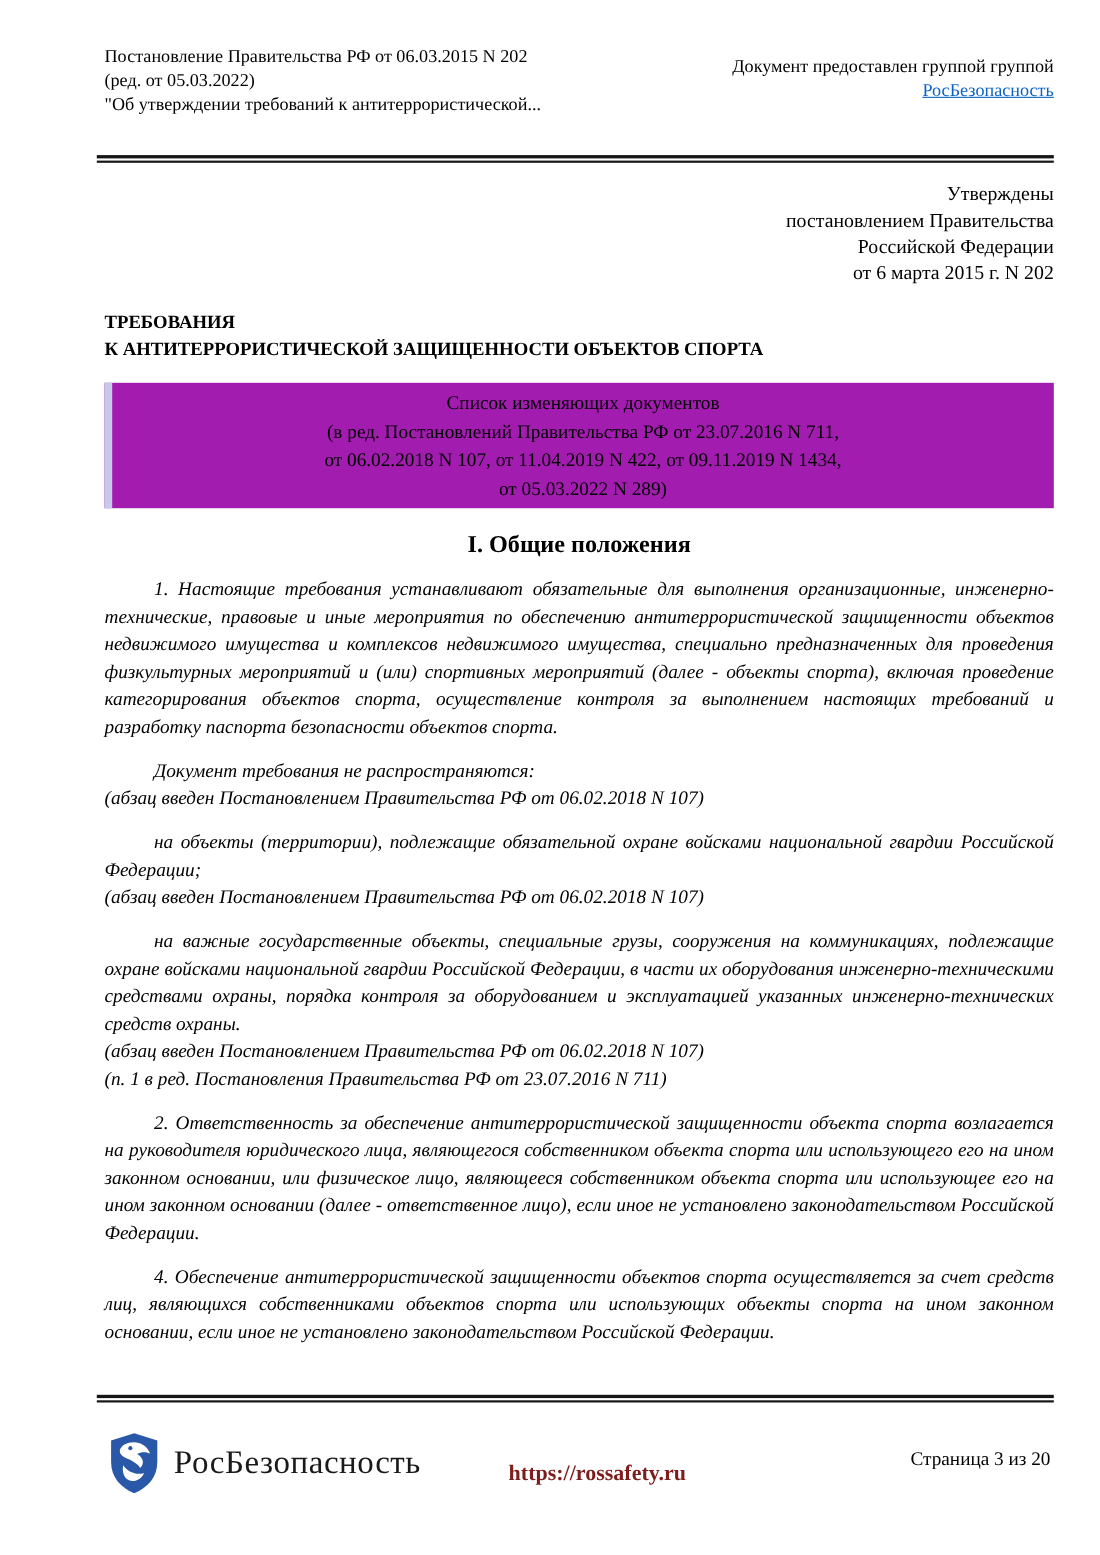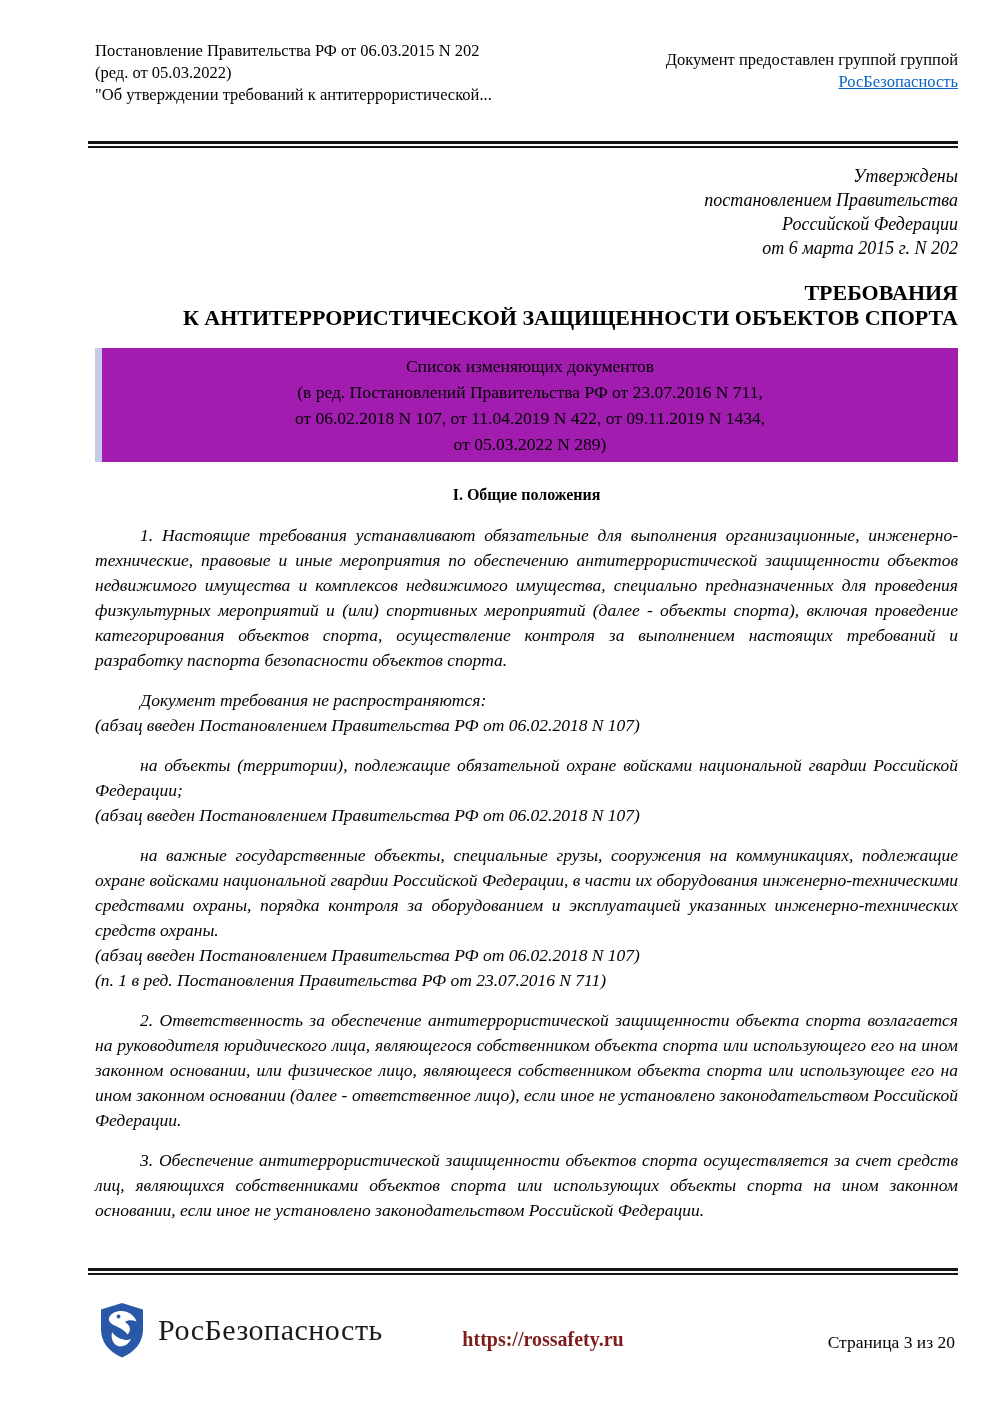--- a/index.html
+++ b/index.html
@@ -24,47 +24,47 @@
   .rule { position:absolute; left:88px; width:870px; height:2px;
           border-top:3px solid #161616; border-bottom:2px solid #161616;
           box-sizing:content-box; }
   .rule-top { top:141px; }
   .rule-bottom { top:1268px; }
 
   
   .doc { position:absolute; top:164px; left:95px; width:863px;
          font-size:17.5px; line-height:25px; }
 
-  .approval { font-size:18px; line-height:24px; text-align:right;font-style:italic; }
+  .approval { font-size:18px; line-height:24px; text-align:right; }
 
-  .title { margin-top:20px; font-size:22px; font-weight:bold;
-           text-align:right; line-height:25px; }
+  .title { margin-top:20px; font-size:17px; font-weight:bold;
+           text-align:left; line-height:25px; }
 
   .amendbox { margin-top:18px; background:#a21caf;
               border-left:7px solid #c6cae9;
               padding:5px 10px; text-align:center; line-height:26px; }
 
-  .sec-heading { margin-top:20px; font-weight:bold; font-size:16px;
+  .sec-heading { margin-top:20px; font-weight:bold; font-size:22px;
                  text-align:center; line-height:26px; }
 
   .blk { margin:0;font-style:italic; }
   .blk-para { text-align:justify; text-indent:45px; }
   .blk-note { text-align:left; text-indent:0; }
   .sp { margin-top:15px; }
 
   
   .footer { position:absolute; left:0; top:1290px; width:1000px; height:110px; }
   .brand { position:absolute; left:98px; top:12px;
            display:flex; align-items:center; }
   .brand-icon { width:48px; height:56px; display:block; }
   .brand-name { font-size:30px; color:#1a1a1a; margin-left:12px; letter-spacing:0.5px; }
   .site-url { position:absolute; left:543px; top:38px; transform:translateX(-50%);
               font-size:20px; font-weight:bold; color:#7f1d1d;
               text-decoration:none; cursor:pointer; white-space:nowrap; }
-  .page-num { position:absolute; right:45px; top:42px; font-size:17.5px; }
+  .page-num { position:absolute; right:45px; top:26px; font-size:17.5px; }
 </style>
 </head>
 <body>
 
 <div class="page">
 
   <div class="hdr">
     <div class="hdr-left">
       <div>Постановление Правительства РФ от 06.03.2015 N 202</div>
       <div>(ред. от 05.03.2022)</div>
@@ -103,21 +103,21 @@
 
     <p class="blk blk-para sp">1. Настоящие требования устанавливают обязательные для выполнения организационные, инженерно-технические, правовые и иные мероприятия по обеспечению антитеррористической защищенности объектов недвижимого имущества и комплексов недвижимого имущества, специально предназначенных для проведения физкультурных мероприятий и (или) спортивных мероприятий (далее - объекты спорта), включая проведение категорирования объектов спорта, осуществление контроля за выполнением настоящих требований и разработку паспорта безопасности объектов спорта.</p>
     <p class="blk blk-para sp">Документ требования не распространяются:</p>
     <p class="blk blk-note">(абзац введен Постановлением Правительства РФ от 06.02.2018 N 107)</p>
     <p class="blk blk-para sp">на объекты (территории), подлежащие обязательной охране войсками национальной гвардии Российской Федерации;</p>
     <p class="blk blk-note">(абзац введен Постановлением Правительства РФ от 06.02.2018 N 107)</p>
     <p class="blk blk-para sp">на важные государственные объекты, специальные грузы, сооружения на коммуникациях, подлежащие охране войсками национальной гвардии Российской Федерации, в части их оборудования инженерно-техническими средствами охраны, порядка контроля за оборудованием и эксплуатацией указанных инженерно-технических средств охраны.</p>
     <p class="blk blk-note">(абзац введен Постановлением Правительства РФ от 06.02.2018 N 107)</p>
     <p class="blk blk-note">(п. 1 в ред. Постановления Правительства РФ от 23.07.2016 N 711)</p>
     <p class="blk blk-para sp">2. Ответственность за обеспечение антитеррористической защищенности объекта спорта возлагается на руководителя юридического лица, являющегося собственником объекта спорта или использующего его на ином законном основании, или физическое лицо, являющееся собственником объекта спорта или использующее его на ином законном основании (далее - ответственное лицо), если иное не установлено законодательством Российской Федерации.</p>
-    <p class="blk blk-para sp">3. Обеспечение антитеррористической защищенности объектов спорта осуществляется за счет средств лиц, являющихся собственниками объектов спорта или использующих объекты спорта на ином законном основании, если иное не установлено законодательством Российской Федерации.</p>
+    <p class="blk blk-para sp">4. Обеспечение антитеррористической защищенности объектов спорта осуществляется за счет средств лиц, являющихся собственниками объектов спорта или использующих объекты спорта на ином законном основании, если иное не установлено законодательством Российской Федерации.</p>
 
   </div>
 
   <div class="rule rule-bottom"></div>
 
   <div class="footer">
     <div class="brand">
       <svg class="brand-icon" viewBox="0 0 48 56" aria-hidden="true">
         <path d="M24 1 L45 7.5 V27 C45 41 36.5 50 24 55.5 C11.5 50 3 41 3 27 V7.5 Z" fill="#2a58a8"></path>
         <path d="M11 16 C13 10 22 7.5 29 10 C33.5 11.7 37 15 38.5 19.5 C34 17.5 30 17.8 26.8 19.8 C32.5 23.5 33.5 28.5 29.5 32.5 C27 28.5 21.5 25.5 16.5 23.5 C12.8 22 10.3 19 11 16 Z" fill="#ffffff"></path>

